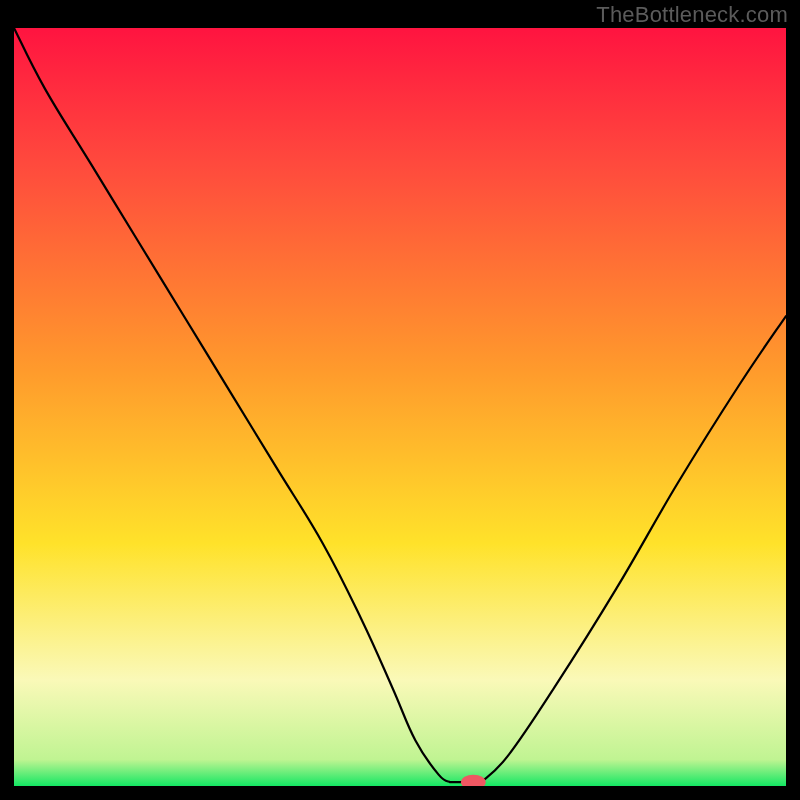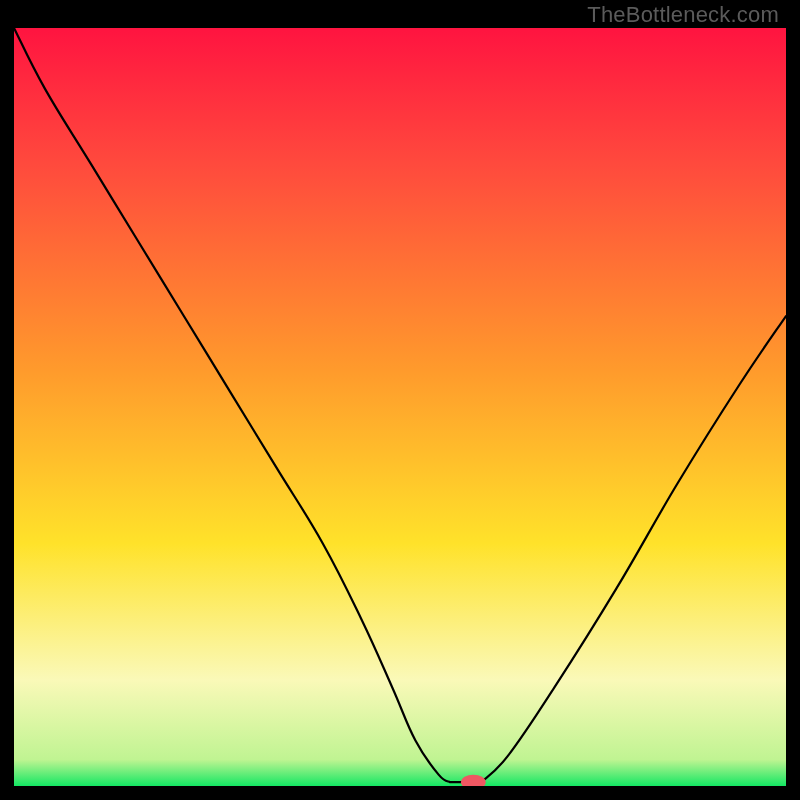--- a/index.html
+++ b/index.html
@@ -13,21 +13,21 @@
   }
   .frame {
     position: relative;
     width: 800px;
     height: 800px;
     background: #000;
   }
   .watermark {
     position: absolute;
     top: 2px;
-    right: 21px;
+    right: 12px;
     color: #5b5b5b;
     font-size: 22px;
     font-weight: 500;
     letter-spacing: 0.2px;
   }
   .plot-wrap {
     position: absolute;
     left: 14px;
     top: 28px;
     width: 772px;

